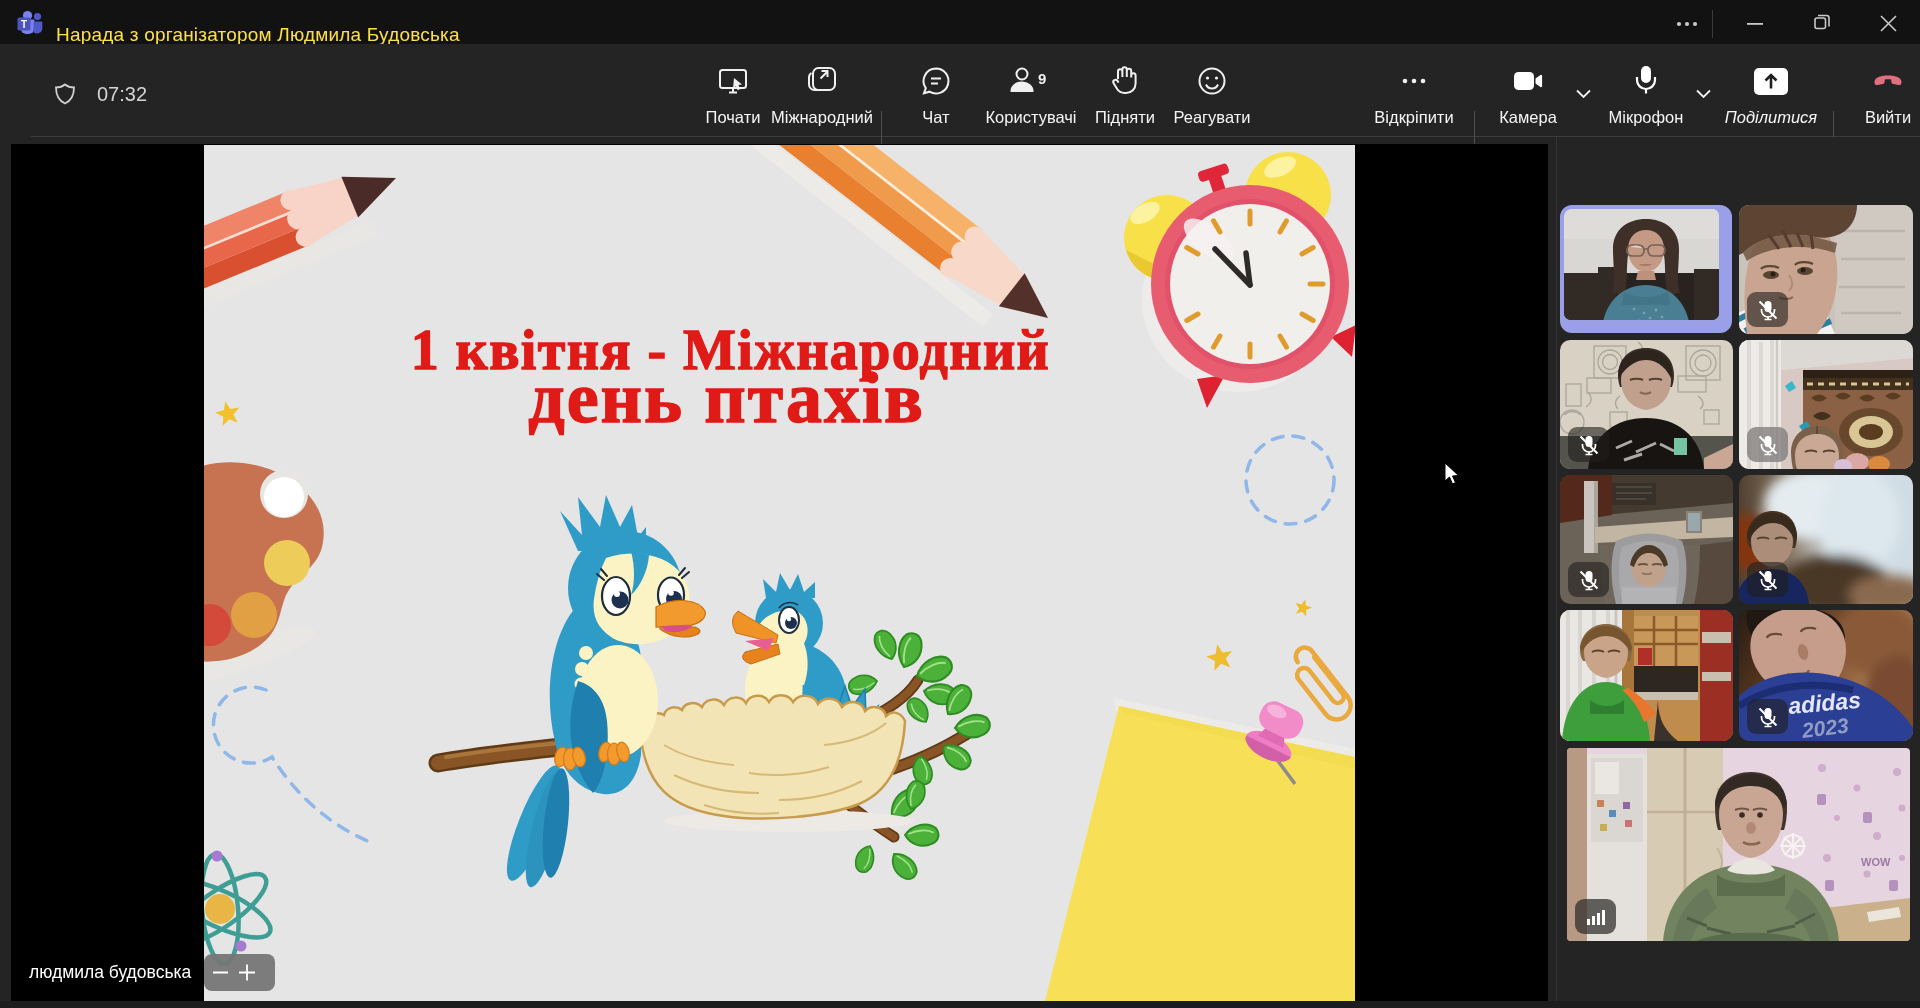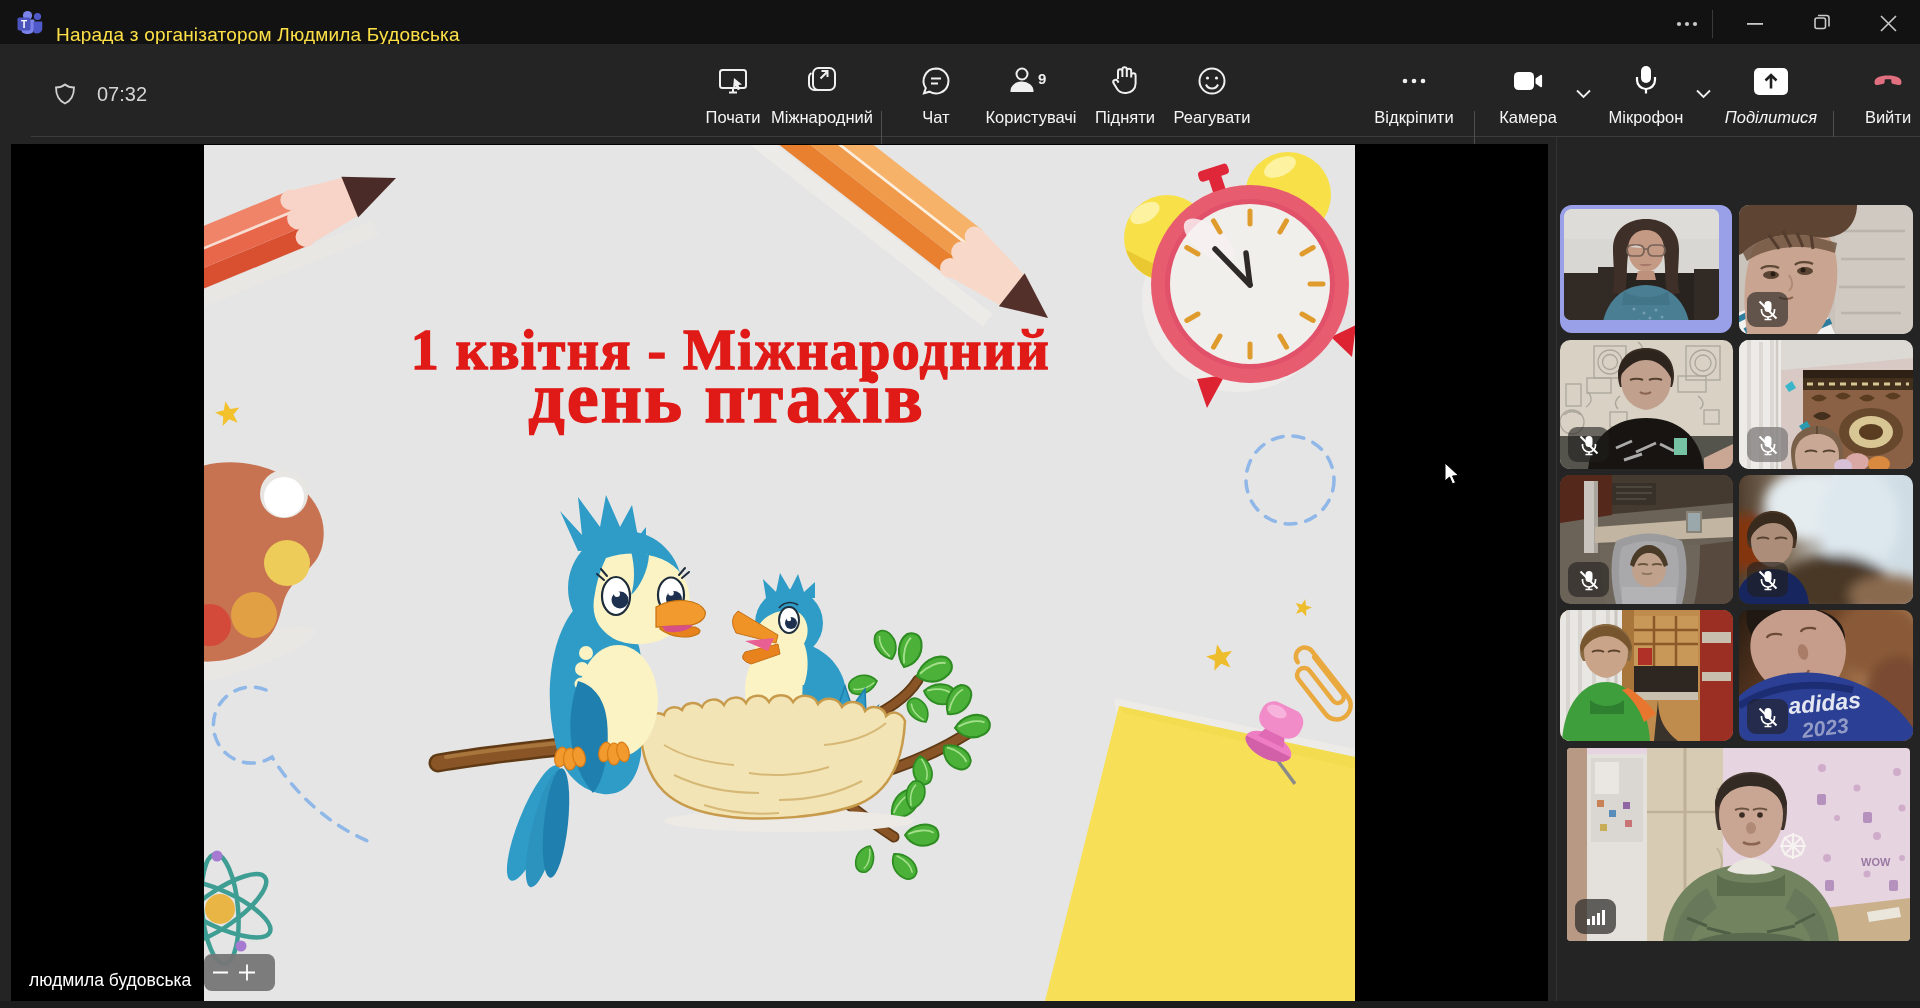--- a/index.html
+++ b/index.html
@@ -9,21 +9,21 @@
   #title-text{position:absolute;left:56px;top:12px;font-size:19px;color:#fde047;letter-spacing:.2px;margin-top:12px;}
   #toolbar{position:absolute;left:0;top:44px;width:1920px;height:92px;background:#242424;border-bottom:1px solid #3c3c3c;margin-left:31px;}
   .tbtn{position:absolute;top:0;height:92px;text-align:center;color:#f2f2f2;}
   .tlabel{position:absolute;width:200px;left:50%;margin-left:-100px;top:64px;text-align:center;
     font-size:16.5px;color:#f5f5f5;}
   .tdiv{position:absolute;top:67px;width:1px;height:57px;background:#4f4f4f;}
   #stage{position:absolute;left:11px;top:144px;width:1537px;height:857px;background:#000;}
   #slide{position:absolute;left:193px;top:1px;width:1151px;height:944px;background:#e5e5e5;overflow:hidden;}
   #ttl1,#ttl2{position:absolute;width:1151px;text-align:center;font-family:"Liberation Serif",serif;
     font-weight:bold;color:#e01a17;-webkit-text-stroke:1.3px #e01a17;}
-  #nametag{position:absolute;left:18px;top:818px;font-size:17.5px;color:#fff;margin-top:8px;}
+  #nametag{position:absolute;left:18px;top:818px;font-size:17.5px;color:#fff;}
   #zoompill{position:absolute;left:193px;top:810px;width:71px;height:37px;background:rgba(118,118,118,.95);
     border-radius:8px;color:#fff;}
   #panel{position:absolute;left:1548px;top:137px;width:372px;height:871px;background:#242424;}
   .tile{position:absolute;border-radius:10px;overflow:hidden;background:#111;}
   .tile svg{display:block;}
   .badge{position:absolute;left:8px;bottom:7px;width:41px;height:35px;border-radius:9px;
     background:rgba(32,30,28,.60);}
   .badge svg{position:absolute;left:50%;top:50%;margin-left:-11px;margin-top:-11px;}
   #bottomstrip{position:absolute;left:0;top:1001px;width:1920px;height:7px;background:#1d1d1d;}
 </style>

